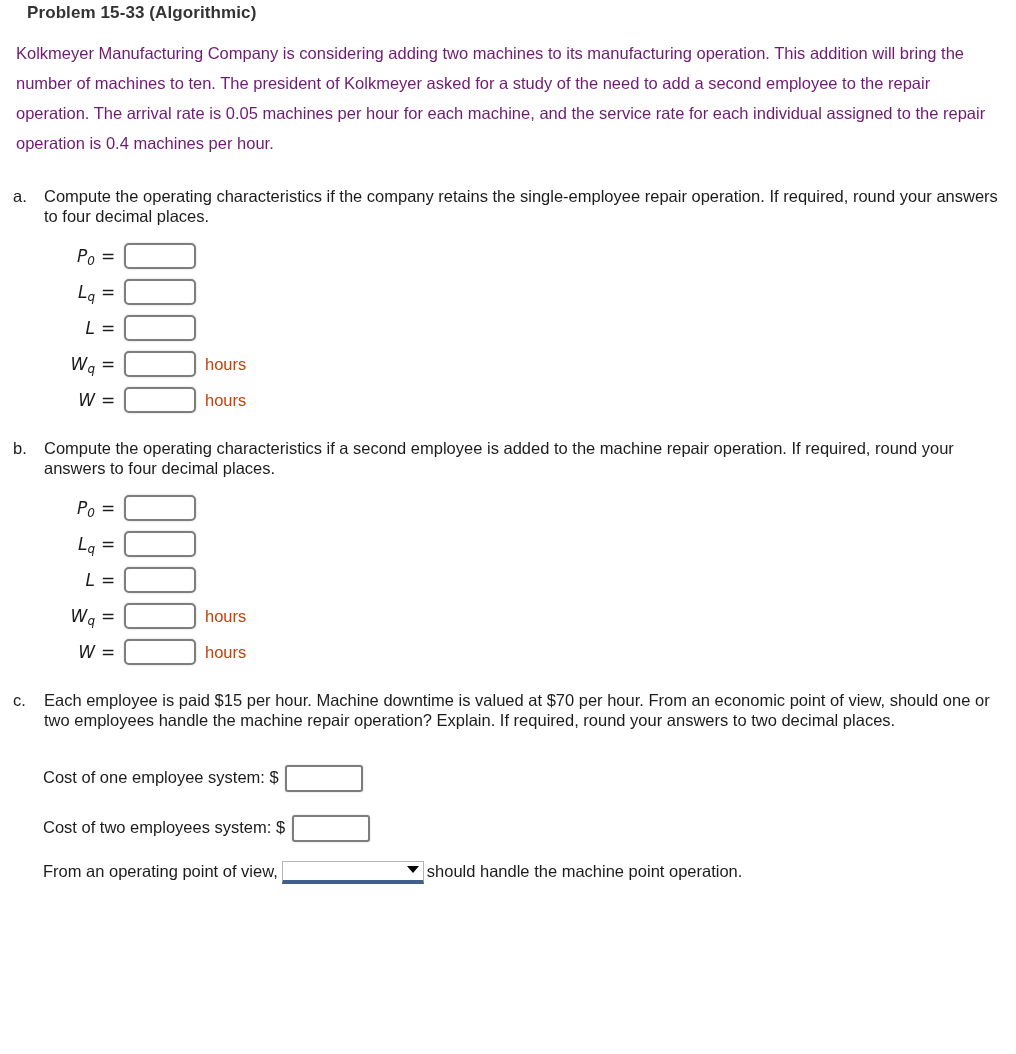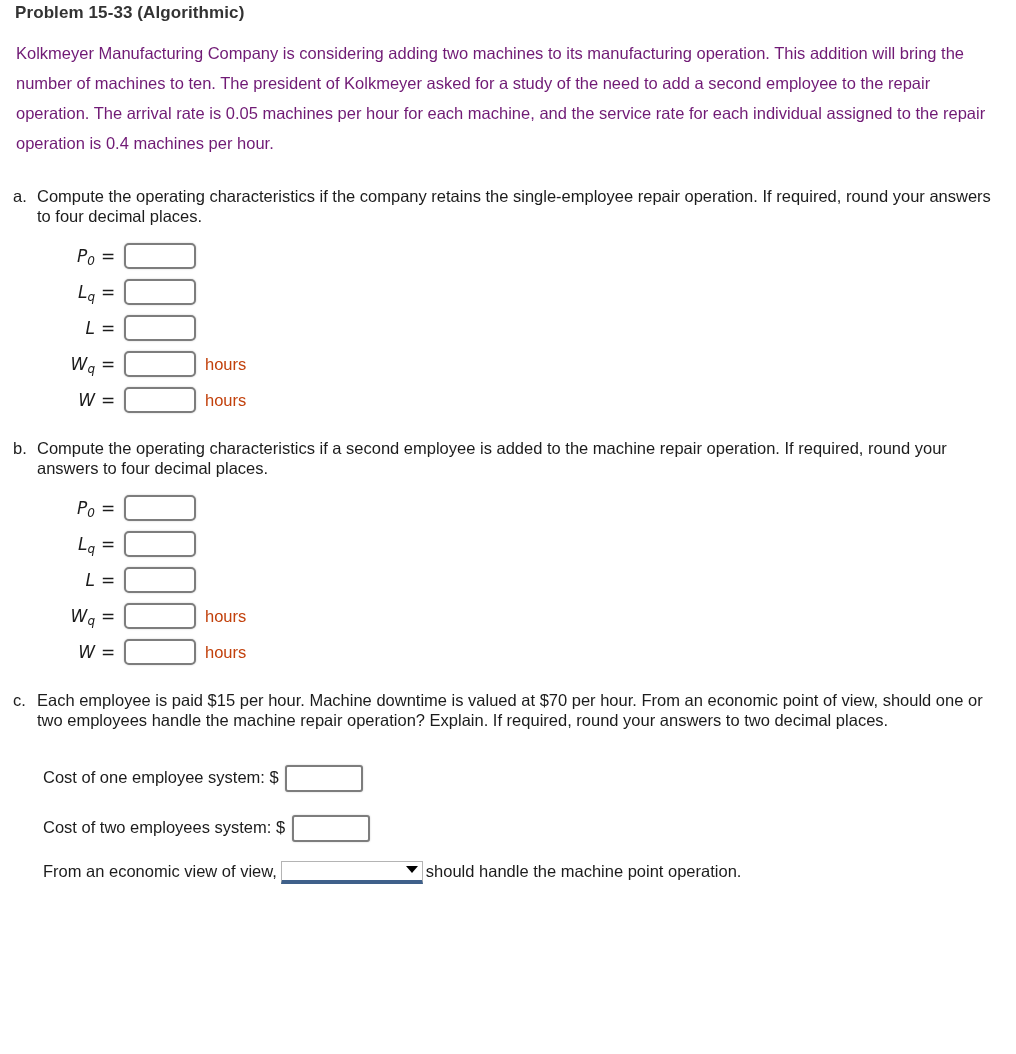--- a/index.html
+++ b/index.html
@@ -19,21 +19,21 @@
   .page {
     position: relative;
     width: 1016px;
     height: 1054px;
     box-sizing: border-box;
   }
 
   
   .problem-title {
     position: absolute;
-    left: 15px;
+    left: 27px;
     top: 3px;
     font-size: 17px;
     font-weight: bold;
     color: #333333;
     letter-spacing: 0.1px;
   }
 
   
   .intro {
     position: absolute;
@@ -55,21 +55,21 @@
   .part-marker {
     position: absolute;
     left: 0;
     top: 0;
     width: 26px;
     font-size: 16.5px;
     line-height: 20px;
     text-align: left;
   }
   .part-text {
-    margin-left: 24px;
+    margin-left: 31px;
     font-size: 16.5px;
     line-height: 20px;
     color: #1c1c1c;
   }
 
   #part-a { top: 186px; }
   #part-b { top: 438px; }
   #part-c { top: 690px; }
 
   
@@ -318,16 +318,16 @@
 
   <div class="cost-row" id="cost-row-1">
     <span class="cost-label">Cost of one employee system: $</span><input class="cost-box" type="text" id="cost-box-1" value="" style="">
   </div>
 
   <div class="cost-row" id="cost-row-2">
     <span class="cost-label">Cost of two employees system: $</span><input class="cost-box" type="text" id="cost-box-2" value="" style="">
   </div>
 
   <div class="cost-row" id="conclusion-row">
-    <span>From an economic view of view,</span><span class="select-wrap"><span class="select-field"></span><span class="select-arrow"></span></span><span class="tail-text">should handle the machine point operation.</span>
+    <span>From an operating point of view,</span><span class="select-wrap"><span class="select-field"></span><span class="select-arrow"></span></span><span class="tail-text">should handle the machine point operation.</span>
   </div>
 
 </div>
 
 </body></html>

